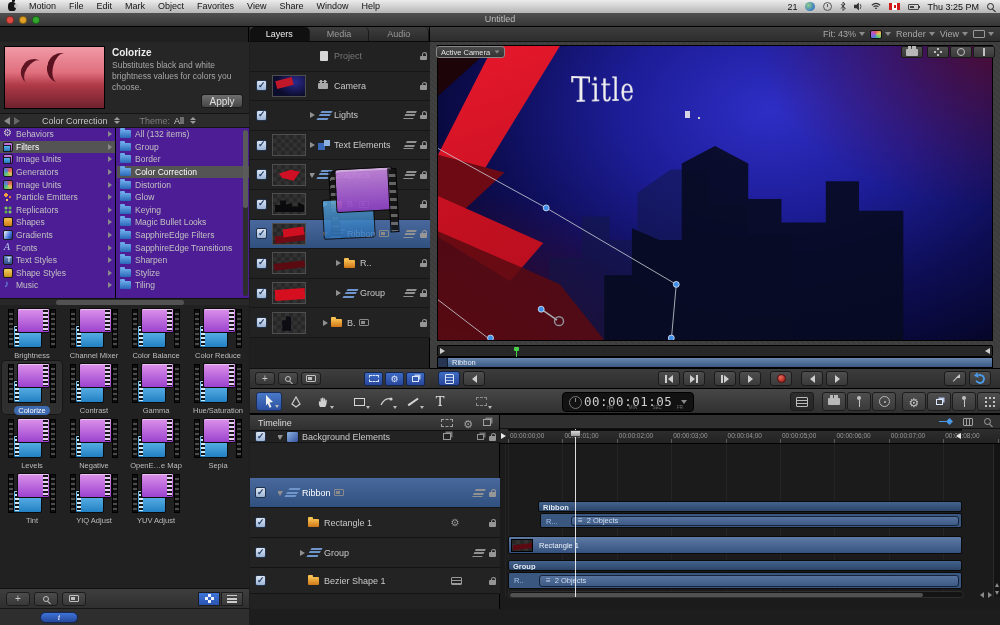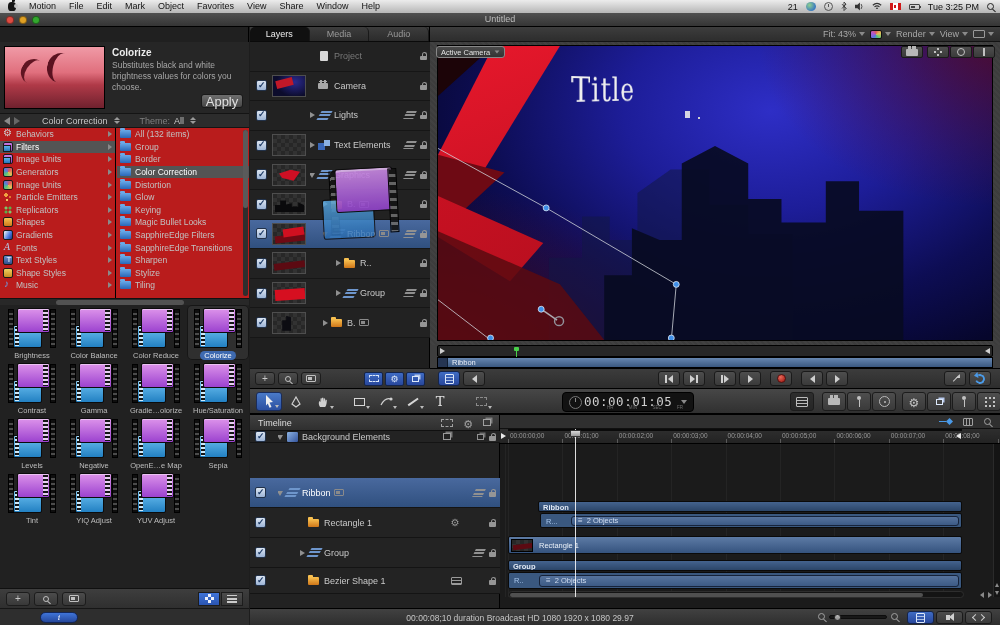--- a/index.html
+++ b/index.html
@@ -40,29 +40,29 @@
   .tab.sel-true { background:#101010; color:#ececec; }
 
   
   .left { position:absolute; top:27px; left:0; width:249px; height:598px; background:#202020; border-right:1px solid #000; }
   .preview { position:absolute; top:15px; left:0; width:249px; height:71px; background:#262626; }
   .pimg { position:absolute; left:4px; top:4px; width:101px; height:63px; border:1px solid #000; background:linear-gradient(180deg,#f09aa6 0%,#e06f7d 42%,#b03a48 62%,#70212e 100%); overflow:hidden; }
   .pimg::before { content:''; position:absolute; left:16px; top:12px; width:20px; height:26px; border-radius:50%; border-left:5px solid #601522; transform:rotate(32deg); }
   .pimg::after { content:''; position:absolute; left:42px; top:6px; width:22px; height:30px; border-radius:50%; border-left:6px solid #5a1220; transform:rotate(14deg); }
   .ptitle { position:absolute; left:112px; top:5px; font-size:10px; font-weight:bold; color:#ededed; }
   .pdesc { position:absolute; left:112px; top:18px; width:132px; font-size:8.5px; line-height:1.3; color:#a6a6a6; }
-  .apply { position:absolute; right:6px; bottom:5px; width:42px; height:14px; background:linear-gradient(#6e6e6e,#464646); border:1px solid #1a1a1a; border-radius:3px; color:#e0e0e0; font-size:13px; text-align:center; line-height:13px;margin-top:8px; }
+  .apply { position:absolute; right:6px; bottom:5px; width:42px; height:14px; background:linear-gradient(#6e6e6e,#464646); border:1px solid #1a1a1a; border-radius:3px; color:#e0e0e0; font-size:10px; text-align:center; line-height:13px;margin-top:8px; }
   .libnav { position:absolute; top:86px; left:0; width:249px; height:15px; background:#2c2c2c; border-top:1px solid #141414; border-bottom:1px solid #141414; display:flex; align-items:center; font-size:9px; color:#c6c6c6; gap:4px; padding:0 4px; }
   .navarrow { width:0; height:0; border-top:4px solid transparent; border-bottom:4px solid transparent; }
   .na-l { border-right:6px solid #8a8a8a; } .na-r { border-left:6px solid #666; }
   .stepper { display:inline-flex; flex-direction:column; gap:1px; margin:0 2px; }
   .stepper i { width:0; height:0; border-left:3px solid transparent; border-right:3px solid transparent; }
   .stepper .up { border-bottom:3px solid #9a9a9a; } .stepper .dn { border-top:3px solid #9a9a9a; }
   .theme-lab { color:#7f7f7f; margin-left:14px; }
-  .lists { position:absolute; top:101px; left:0; width:249px; height:170px; background:#b91c1c; overflow:hidden; }
+  .lists { position:absolute; top:101px; left:0; width:249px; height:170px; background:#4c1d95; overflow:hidden; }
   .catcol { position:absolute; left:0; top:0; width:116px; height:170px; border-right:1px solid #000; }
   .foldcol { position:absolute; left:117px; top:0; width:132px; height:170px; }
   .crow, .frow { display:flex; align-items:center; height:12.6px; font-size:8.5px; color:#c2c2c2; padding:0 3px; white-space:nowrap; overflow:hidden; }
   .crow.sel-true, .frow.sel-true { background:#545454; color:#fff; }
   .chev { margin-left:auto; width:0; height:0; border-left:4px solid #8a8a8a; border-top:3px solid transparent; border-bottom:3px solid transparent; flex:none; }
   .ci { width:10px; height:10px; margin-right:3px; flex:none; position:relative; border-radius:2px; }
   .ci-gear::before { content:'⚙'; position:absolute; left:0; top:-2px; font-size:10px; color:#cfcfcf; }
   .ci-filmstrip { background:linear-gradient(#c87ae0,#8f3fc6); border:1px solid #1a1a1a; }
   .ci-filmstrip::after { content:''; position:absolute; left:-1px; bottom:-1px; width:6px; height:5px; background:linear-gradient(#58b4ec,#2574bc); border:1px solid #1a1a1a; }
   .ci-generator { background:conic-gradient(from 40deg,#e05858,#e0c058,#58c878,#5878e0,#e05858); border:1px solid #1a1a1a; }
@@ -366,21 +366,21 @@
         </svg>
       <svg class="mb-ic ic-vol" viewBox="0 0 11 10" width="10" height="9">
           <path d="M0 3 L3 3 L6 0 L6 10 L3 7 L0 7 Z" fill="#333"></path>
           <path d="M7.5 2 Q9.5 5 7.5 8" stroke="#333" fill="none"></path>
         </svg>
       <svg class="mb-ic ic-wifi" viewBox="0 0 12 9" width="11" height="8">
           <path d="M1 3 Q6 -1.5 11 3 M3 5 Q6 2.5 9 5 M5 7 Q6 6 7 7" stroke="#333" stroke-width="1.4" fill="none"></path>
         </svg>
       <span class="flag"></span>
       <span class="battery"></span>
-      <span>Tue 3:25 PM</span>
+      <span>Thu 3:25 PM</span>
       <span class="mag"></span>
     </div>
   </div>
 
   <div class="titlebar">
     <span class="tl tl-close"></span>
     <span class="tl tl-min"></span>
     <span class="tl tl-zoom"></span>
     <span>Untitled</span>
   </div>
@@ -546,20 +546,29 @@
           </div>
           <div class="glabel">Brightness</div>
         </div>
         <div class="cell">
           <div class="film">
             <i class="st l"></i>
             <i class="fb"></i>
             <i class="fp"></i>
             <i class="st r"></i>
           </div>
+          <div class="glabel">Channel Mixer</div>
+        </div>
+        <div class="cell">
+          <div class="film">
+            <i class="st l"></i>
+            <i class="fb"></i>
+            <i class="fp"></i>
+            <i class="st r"></i>
+          </div>
           <div class="glabel">Color Balance</div>
         </div>
         <div class="cell">
           <div class="film">
             <i class="st l"></i>
             <i class="fb"></i>
             <i class="fp"></i>
             <i class="st r"></i>
           </div>
           <div class="glabel">Color Reduce</div>
@@ -583,29 +592,20 @@
           <div class="glabel">Contrast</div>
         </div>
         <div class="cell">
           <div class="film">
             <i class="st l"></i>
             <i class="fb"></i>
             <i class="fp"></i>
             <i class="st r"></i>
           </div>
           <div class="glabel">Gamma</div>
-        </div>
-        <div class="cell">
-          <div class="film">
-            <i class="st l"></i>
-            <i class="fb"></i>
-            <i class="fp"></i>
-            <i class="st r"></i>
-          </div>
-          <div class="glabel">Gradie…olorize</div>
         </div>
         <div class="cell">
           <div class="film">
             <i class="st l"></i>
             <i class="fb"></i>
             <i class="fp"></i>
             <i class="st r"></i>
           </div>
           <div class="glabel">Hue/Saturation</div>
         </div>
@@ -1266,36 +1266,14 @@
           <span class="tinytri-l"></span>
           <span class="tinytri-r"></span>
         </div>
       <div class="vsb">
           <span class="tri-u"></span>
           <span class="tri-d2"></span>
         </div>
     </div>
   </div>
 
-  <div class="status">
-    <span class="statinfo">00:00:08;10 duration Broadcast HD 1080 1920 x 1080 29.97</span>
-    <div class="zoomctl">
-      <span class="zmic"></span>
-      <span class="ztrack">
-          <i></i>
-        </span>
-      <span class="zmic"></span>
-    </div>
-    <div class="statbtns">
-      <div class="stb blue">
-          <span class="filmfrmic"></span>
-        </div>
-      <div class="stb">
-          <span class="spkic"></span>
-        </div>
-      <div class="stb">
-          <span class="chevl"></span>
-          <span class="chevr"></span>
-        </div>
-    </div>
-  </div>
 
 </div>
 
 </body></html>

